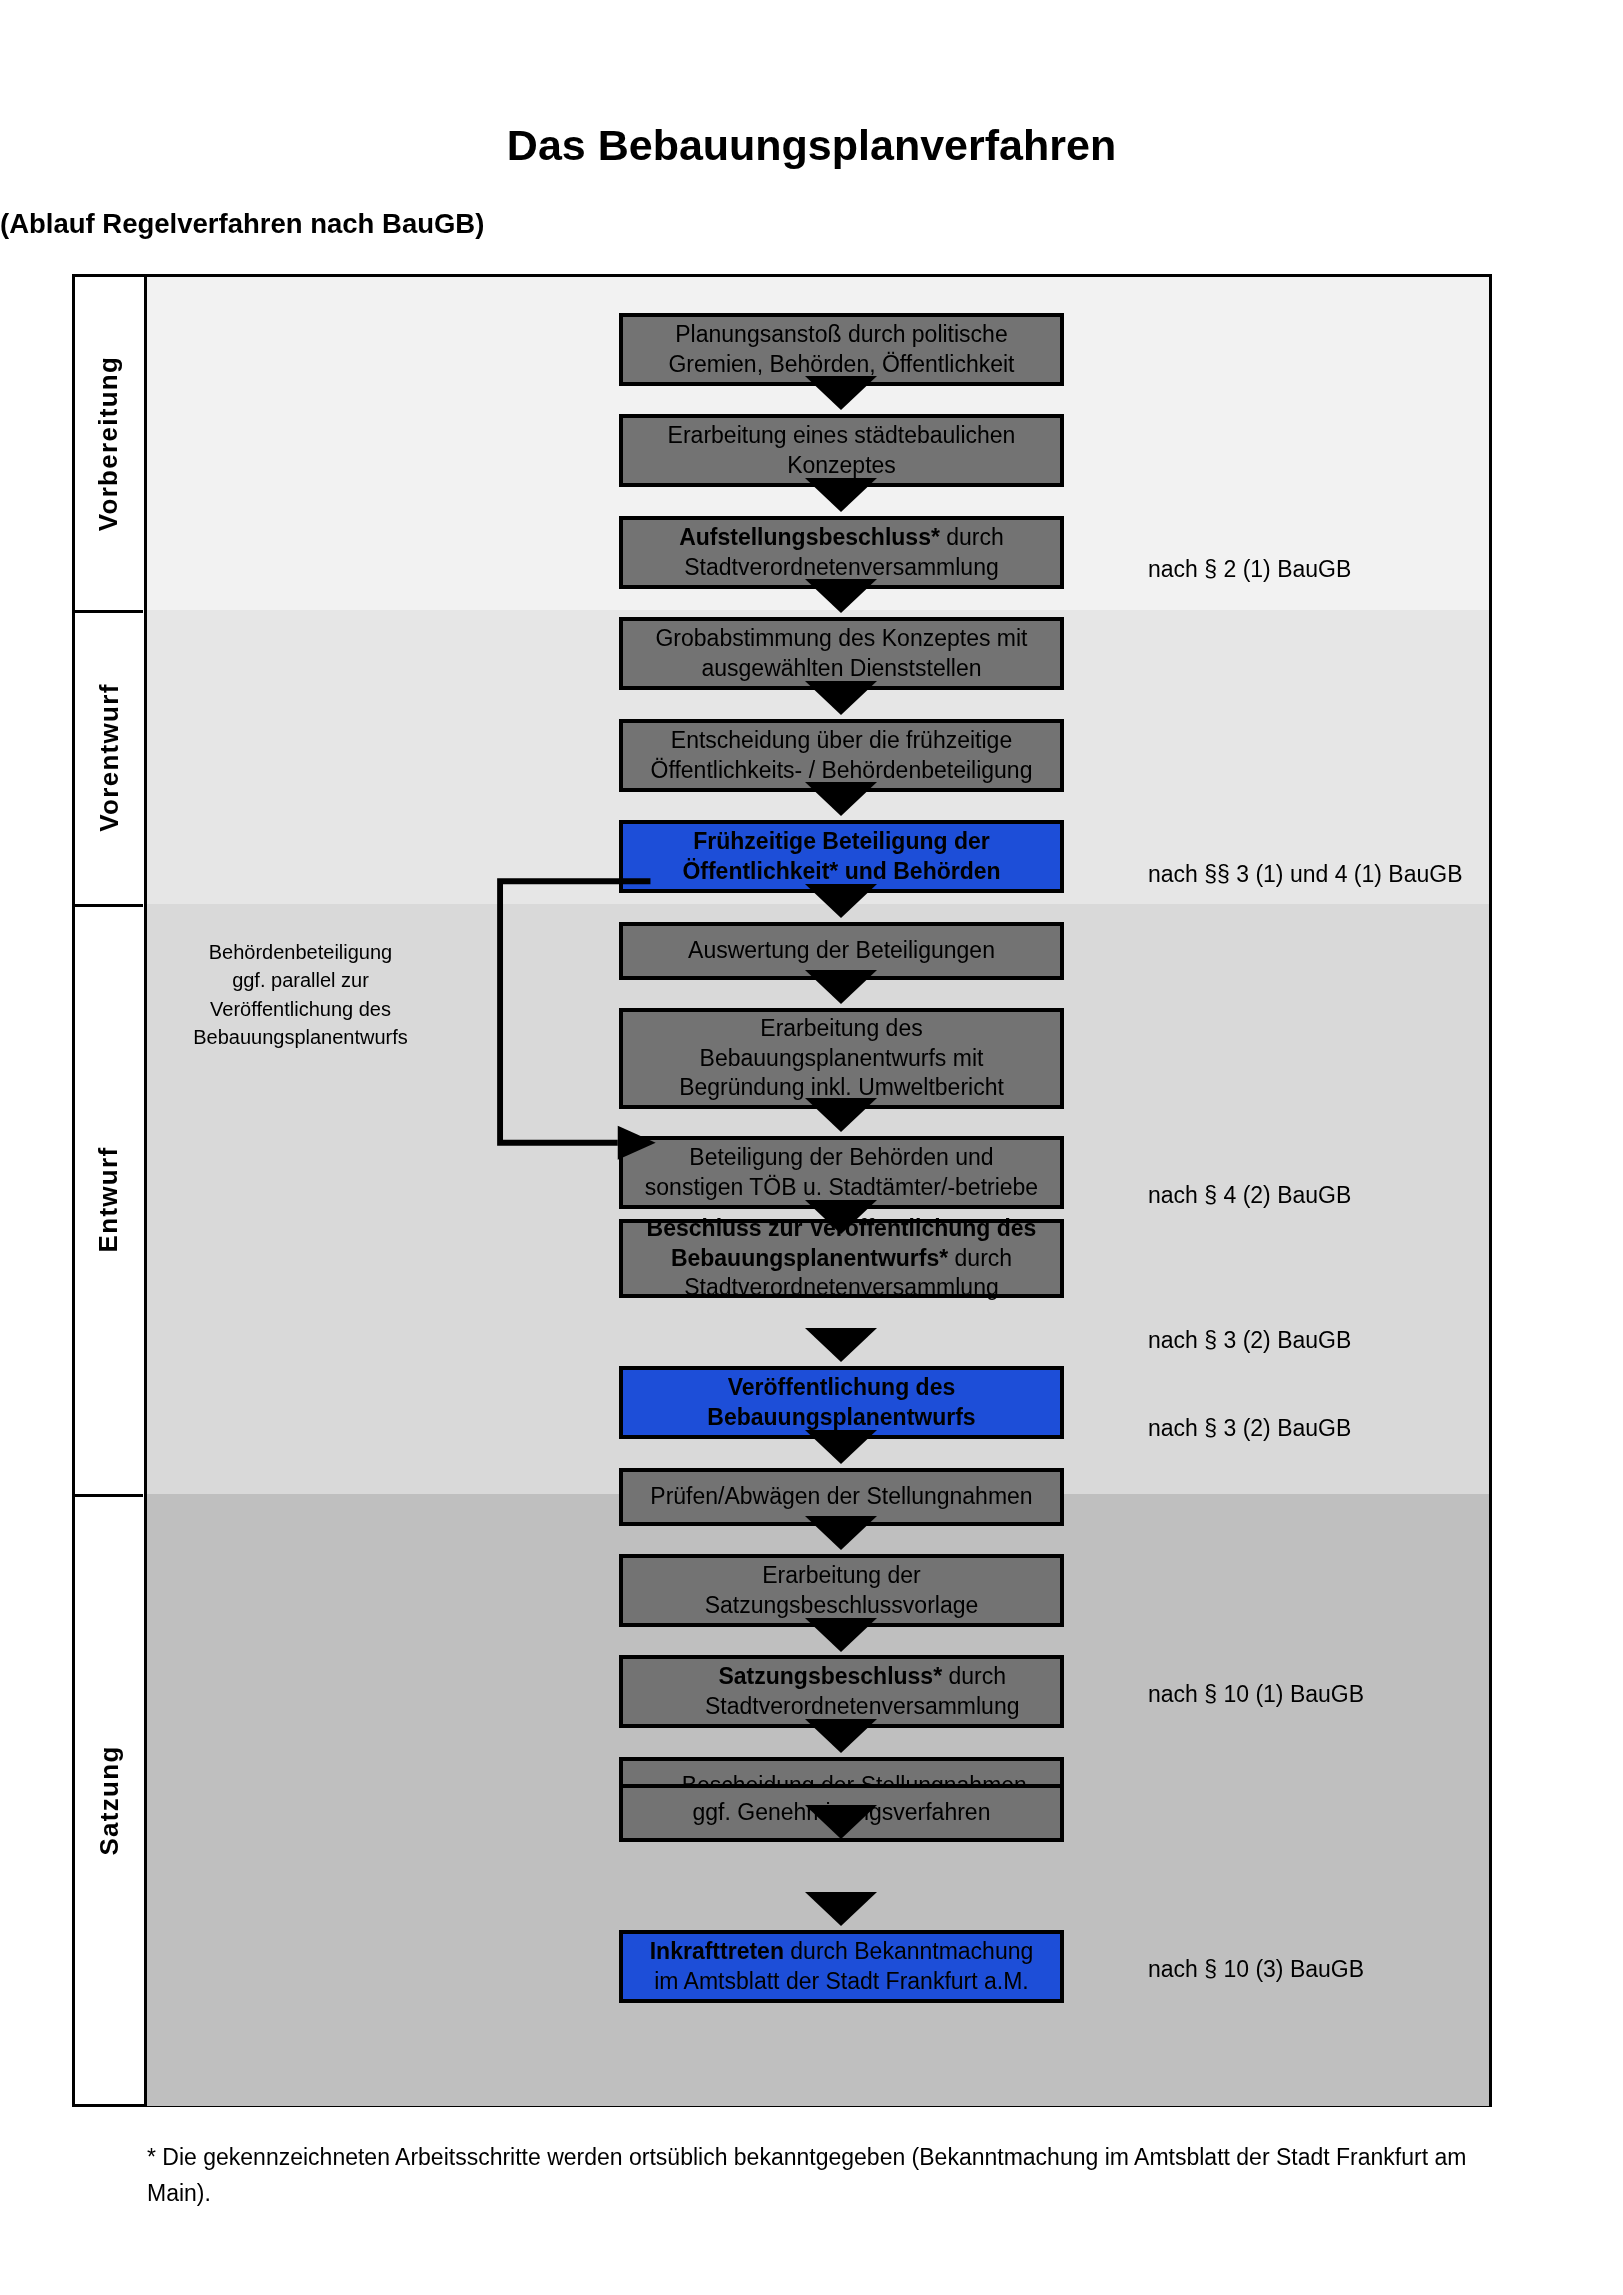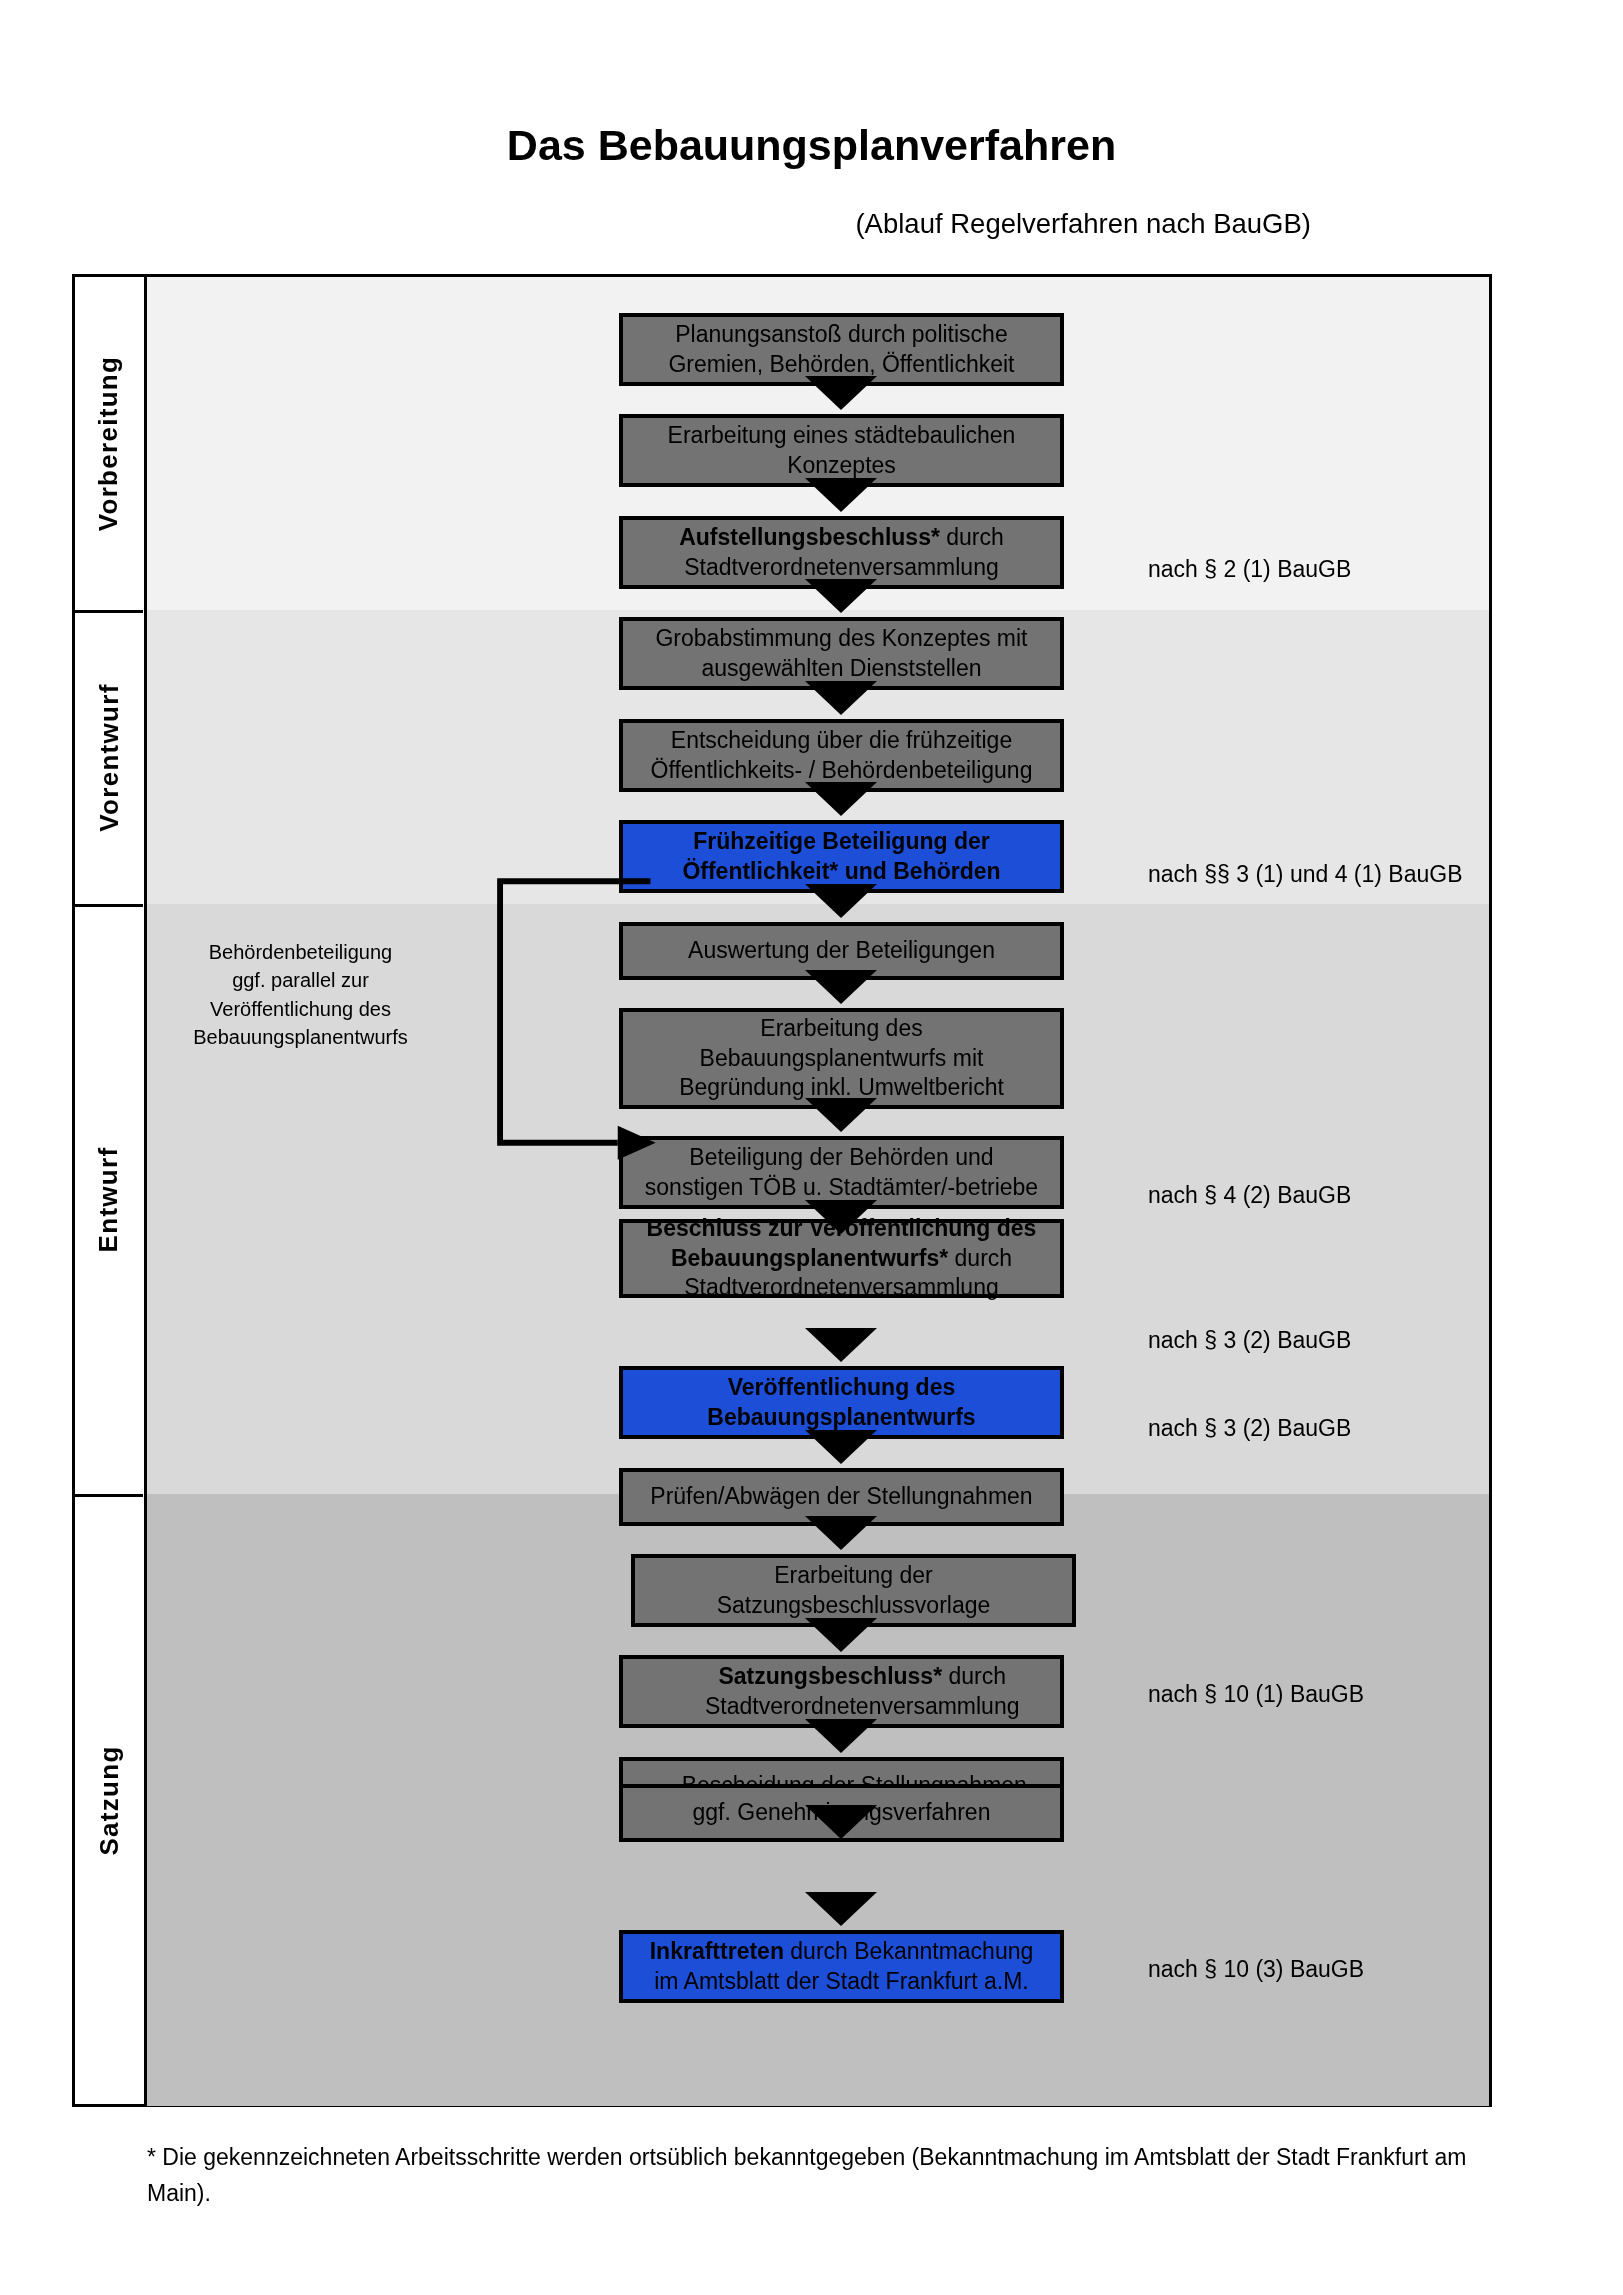--- a/index.html
+++ b/index.html
@@ -9,21 +9,21 @@
     color:#000;
   }
 
   
   #title{
     position:absolute; left:0; top:121px; width:1623px;
     text-align:center; font-size:43px; font-weight:bold; letter-spacing:0px;
   }
   #subtitle{
     position:absolute; left:0; top:208px; width:1311px;
-    text-align:right; font-size:27.5px; font-weight:normal;
+    text-align:left; font-size:27.5px; font-weight:bold;
   }
 
   
   #frame{
     position:absolute; left:72px; top:274px;
     width:1420px; height:1833px;
     border:3.9px solid #000; box-sizing:border-box;
     background:#ffffff;
   }
 
@@ -216,21 +216,21 @@
 
   <div class="fbox blue" style="left:544px;top:1089px;height:73px;font-weight:bold;">
     <span><span>Veröffentlichung des</span><br>
           <span>Bebauungsplanentwurfs</span></span>
   </div>
 
   <div class="fbox" style="left:544px;top:1191px;height:58px;">
     <span>Prüfen/Abwägen der Stellungnahmen</span>
   </div>
 
-  <div class="fbox" style="left:544px;top:1277px;height:73px;margin-left:12px;">
+  <div class="fbox" style="left:544px;top:1277px;height:73px;">
     <span><span>Erarbeitung der</span><br>
           <span>Satzungsbeschlussvorlage</span></span>
   </div>
 
   <div class="fbox" style="left:544px;top:1378px;height:73px;padding-left:48px;">
     <span><b>Satzungsbeschluss*</b>
           <span> durch</span><br>
           <span>Stadtverordnetenversammlung</span></span>
   </div>
 

